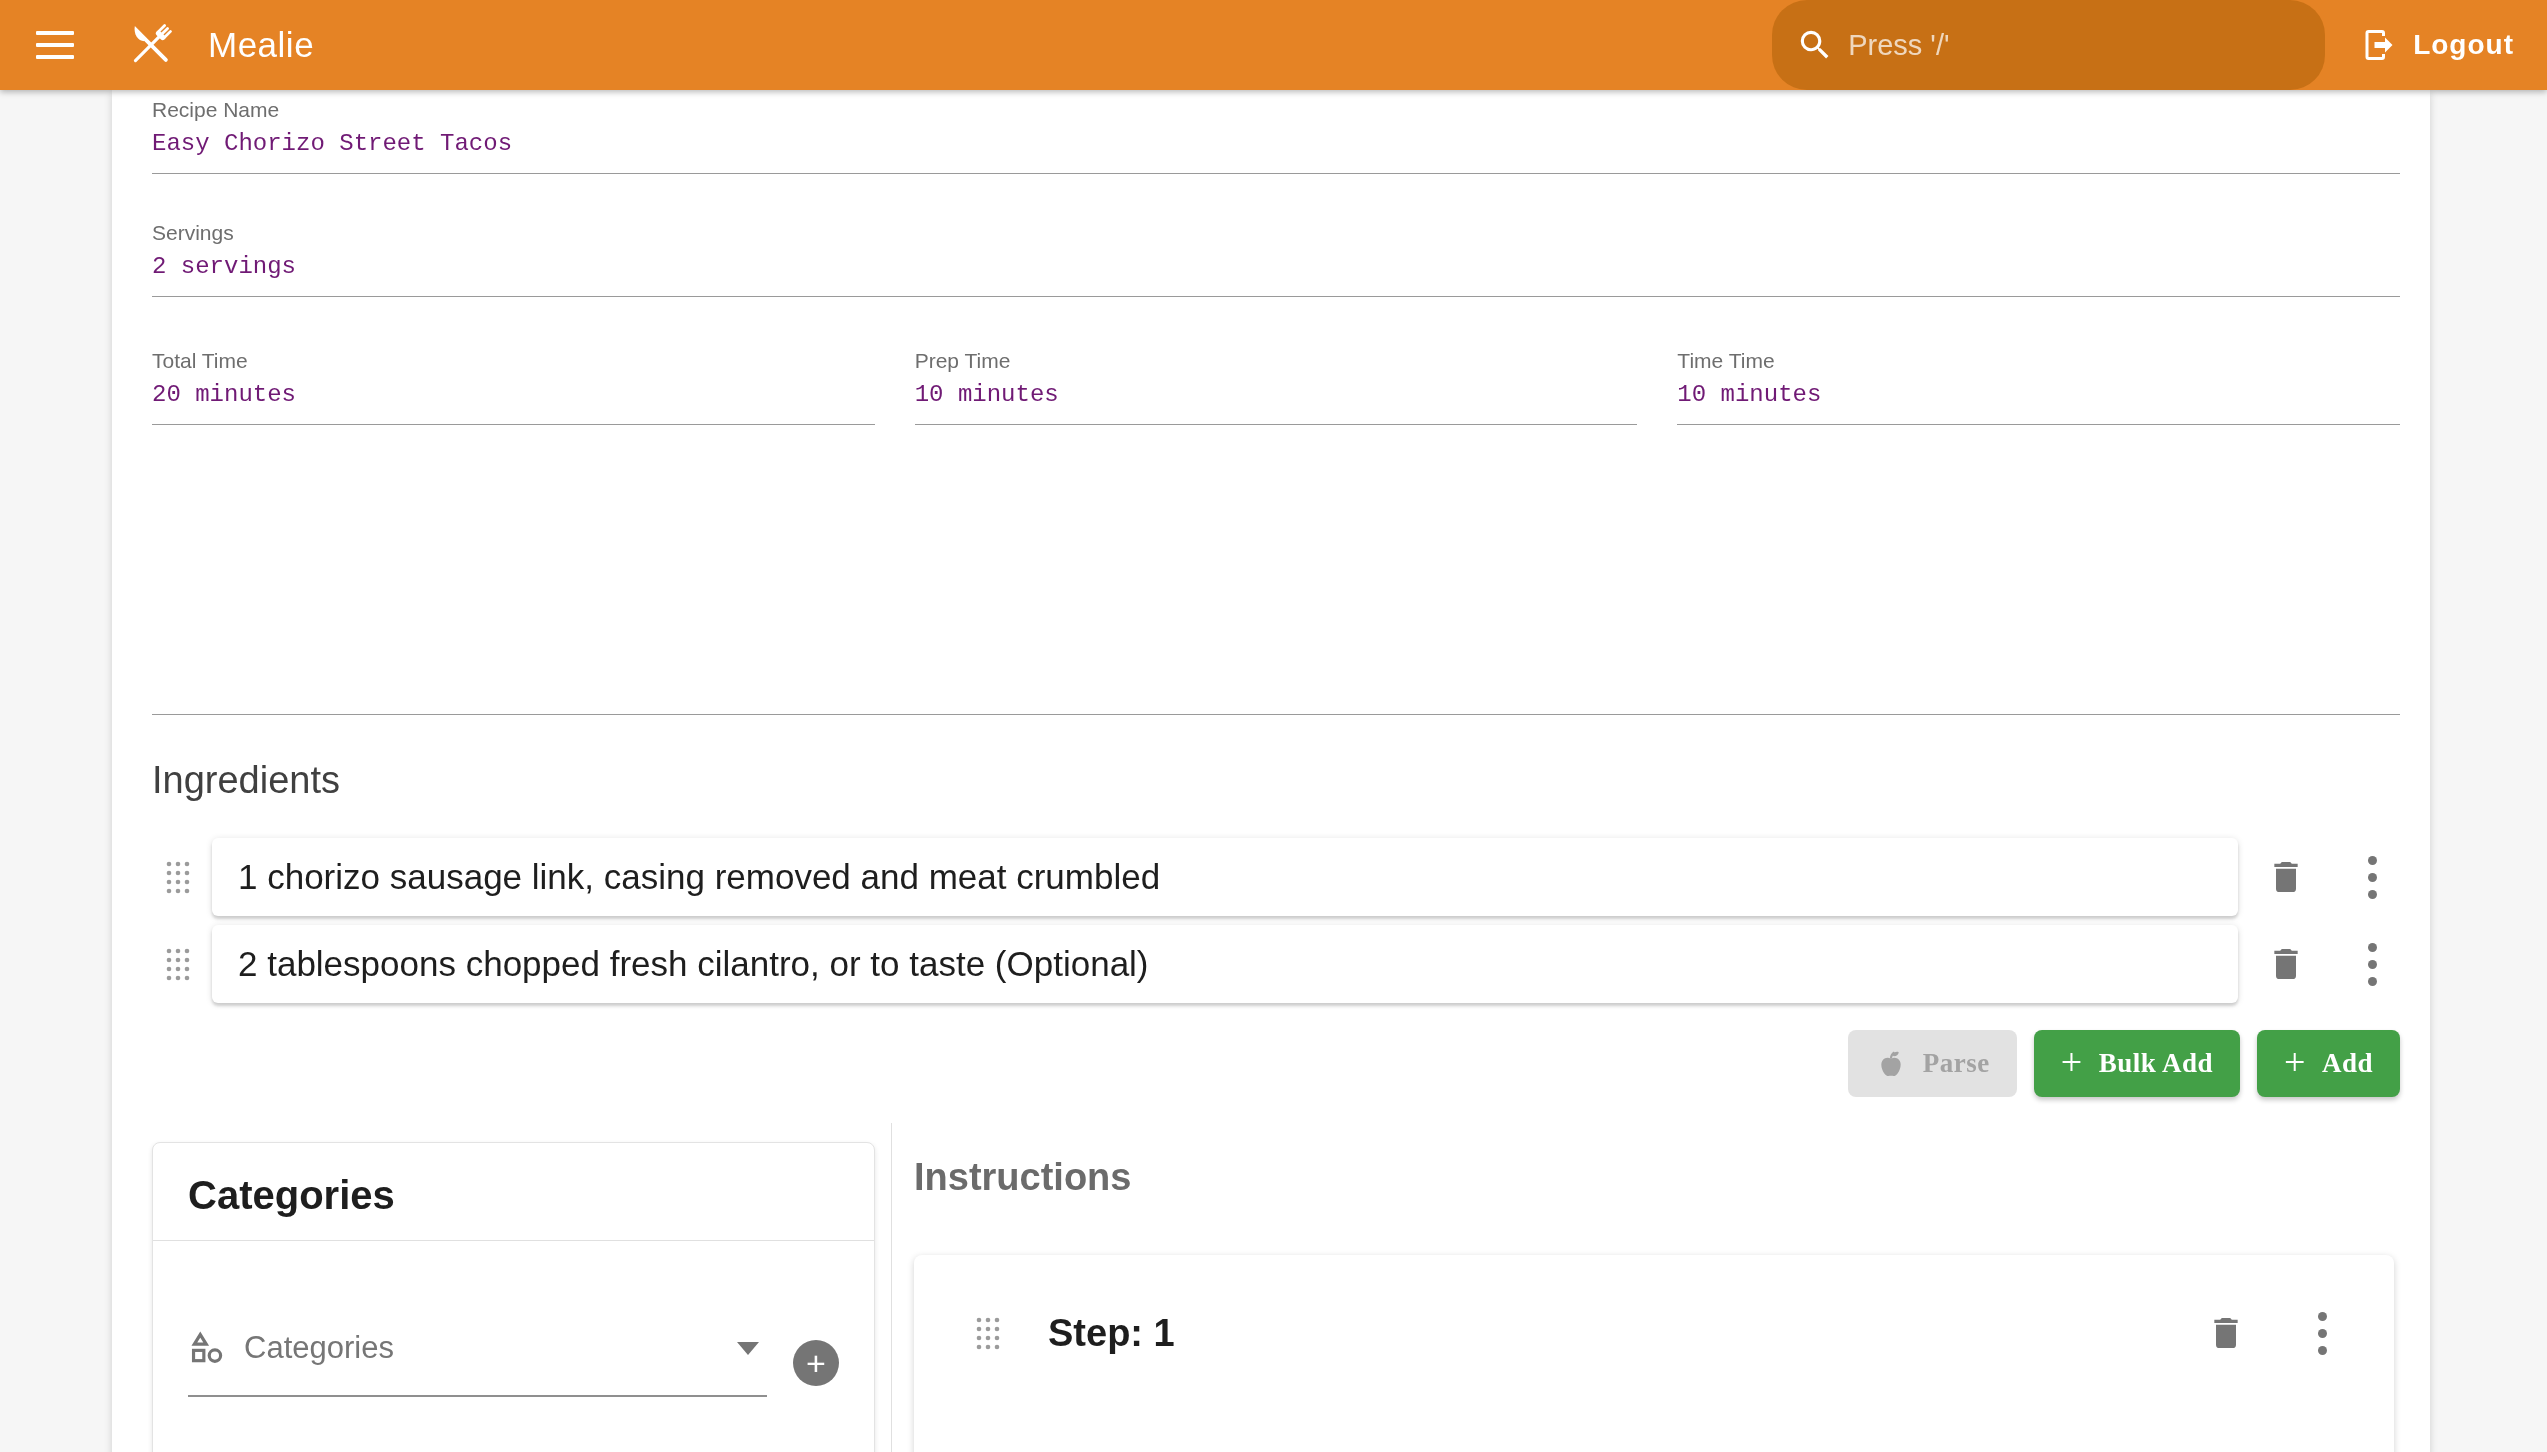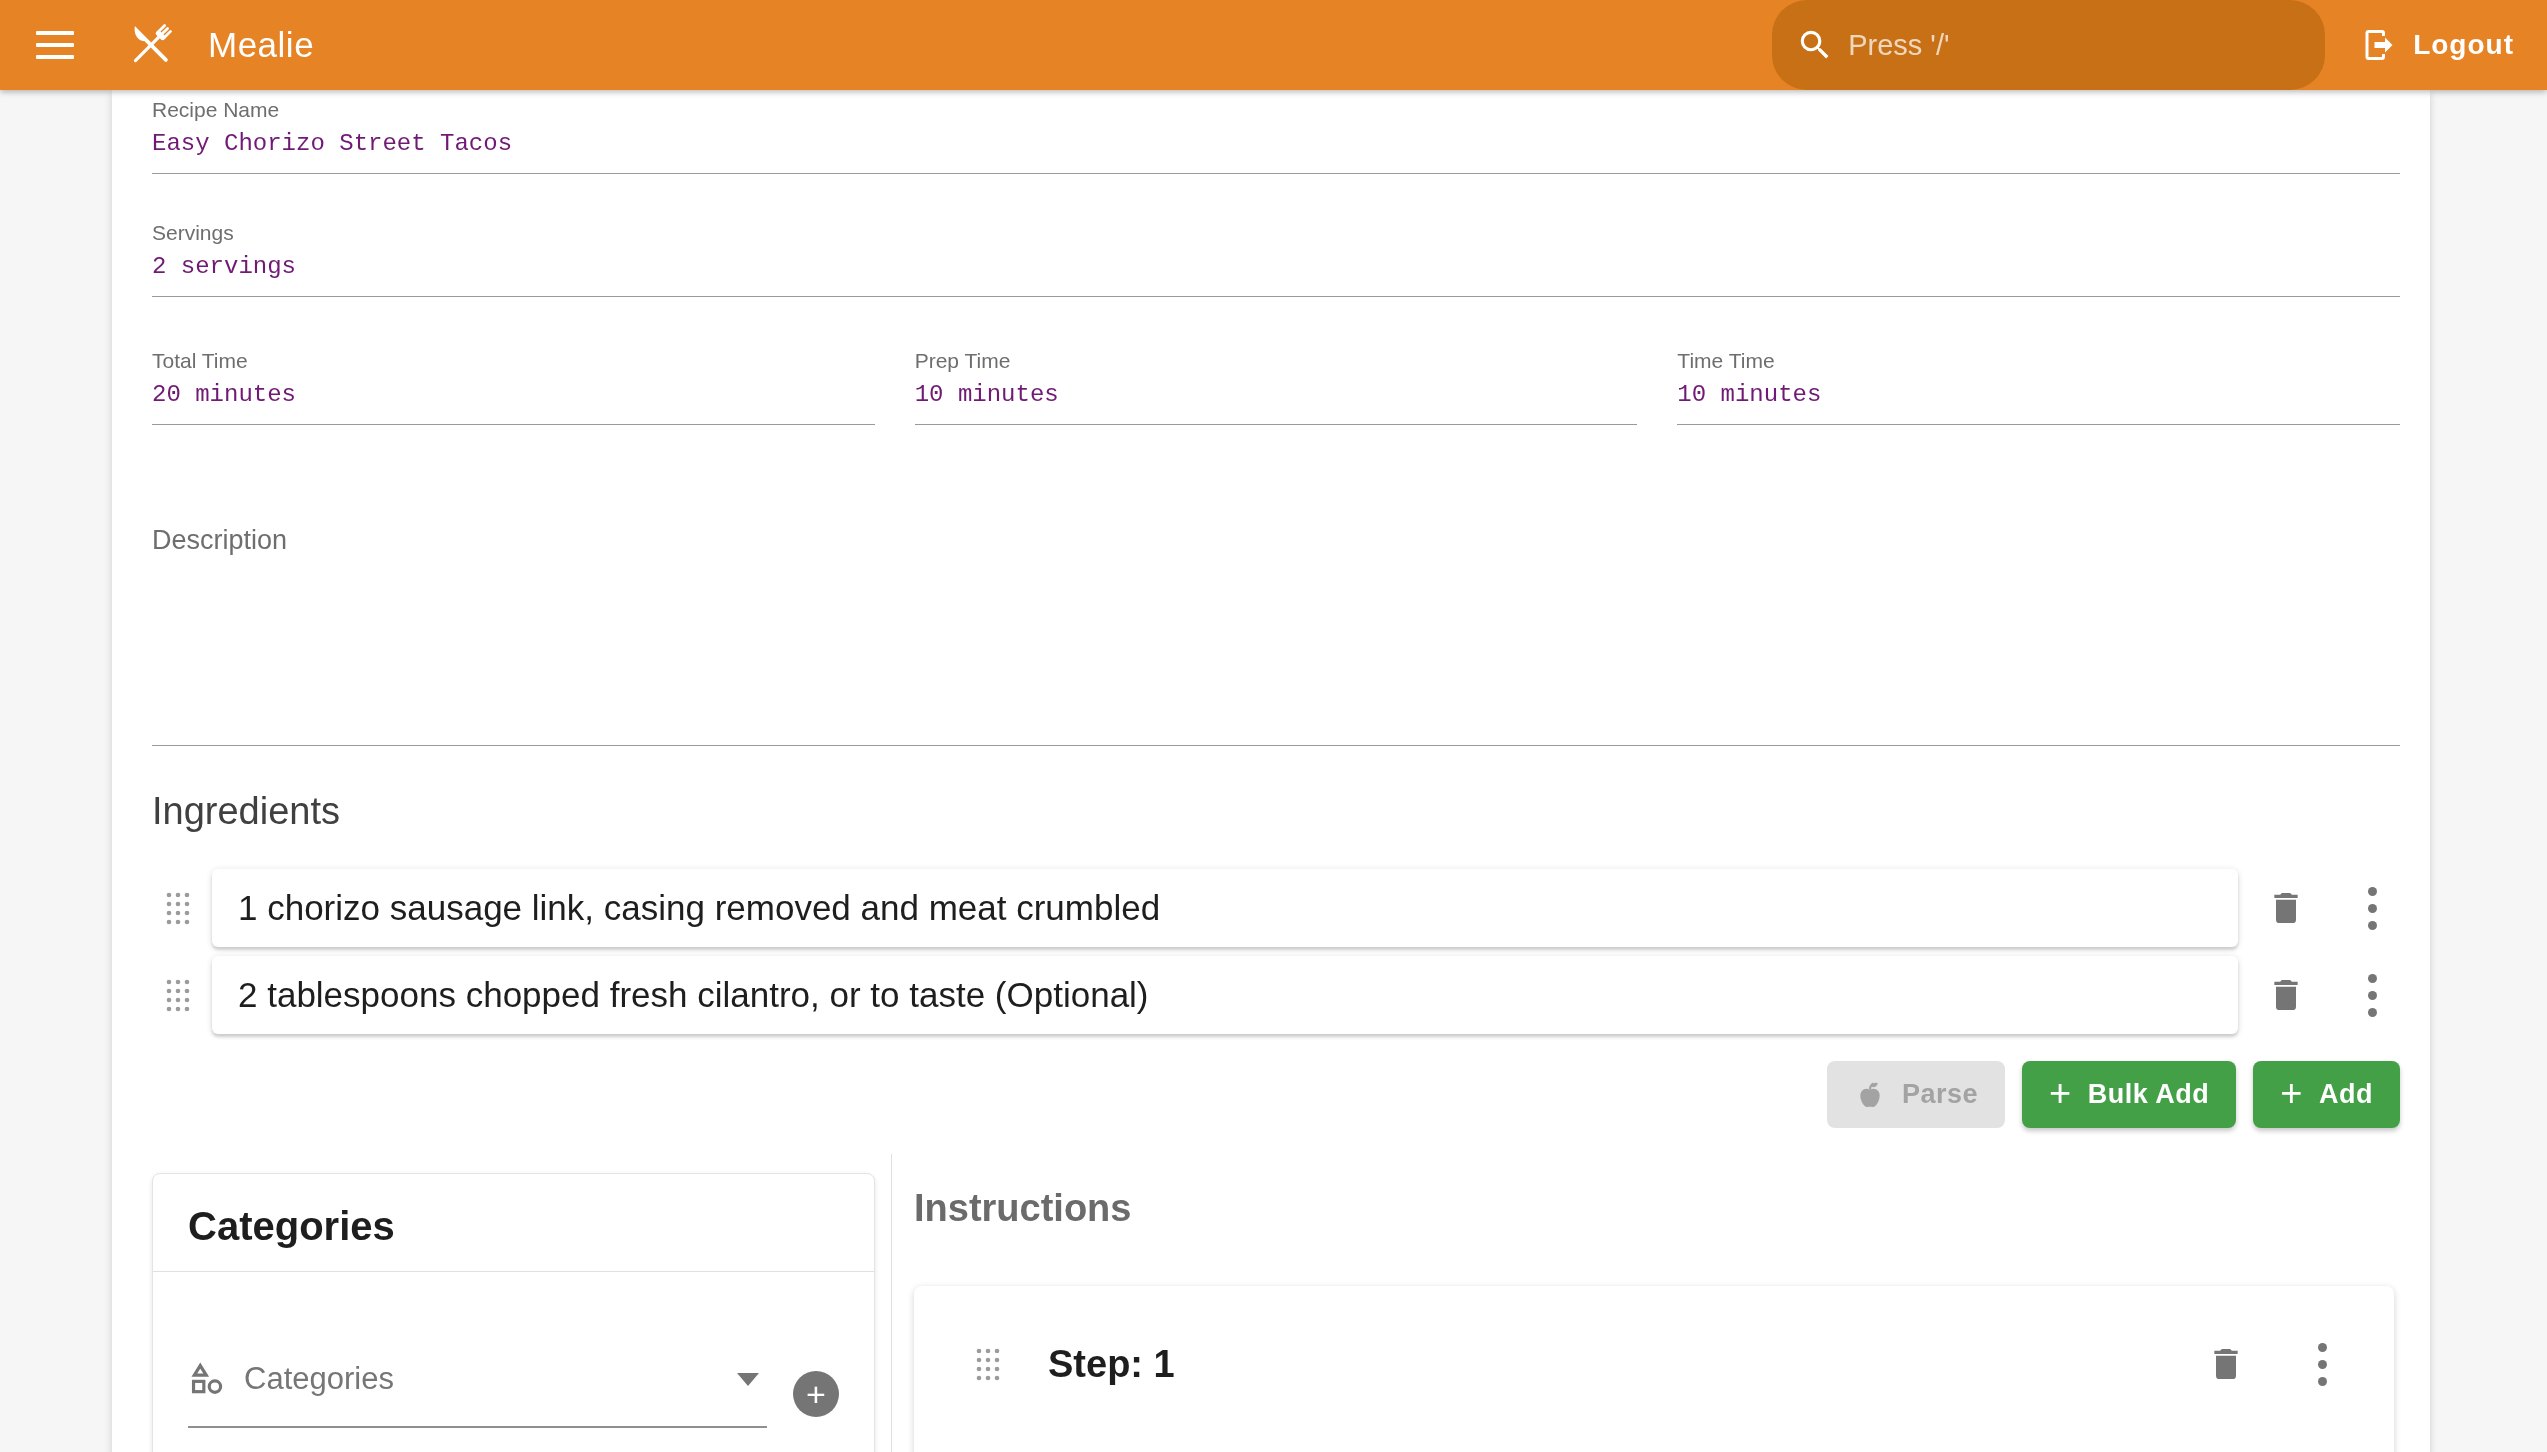--- a/index.html
+++ b/index.html
@@ -88,21 +88,21 @@
   .icon-btn.trash { margin-left: 20px; }
   .icon-btn.kebab { margin-left: 30px; }
   .kdots { display: flex; flex-direction: column; gap: 8px; }
   .kdots i { width: 9px; height: 9px; border-radius: 50%; background: #757575; }
 
   
   .btn-row { display: flex; justify-content: flex-end; align-items: center; gap: 17px; margin-top: 27px; }
   .btn {
     height: 67px; border: none; border-radius: 8px; cursor: pointer;
     display: flex; align-items: center; gap: 16px; padding: 0 27px;
-    font-family: Liberation Sans, sans-serif; font-size: 27px; font-weight: bold; letter-spacing: 0.5px;
+    font-family: Liberation Serif, serif; font-size: 27px; font-weight: bold; letter-spacing: 0.5px;
   }
   .btn.disabled { background: #e2e2e2; color: #a3a3a3; }
   .btn.green { background: #43A047; color: #fff; box-shadow: 0 3px 5px rgba(0,0,0,.22); }
   .btn .plus { font-size: 38px; font-weight: 400; line-height: 1; margin-top: -4px; }
 
   
   .bottom { display: flex; margin-top: 26px; height: 557px; }
   .left-col { width: 740px; flex: none; border-right: 1px solid #e0e0e0; }
   .right-col { flex: 1; padding-left: 22px; }
 
@@ -207,21 +207,20 @@
       <div class="fld-label">Prep Time</div>
       <input type="text" value="10 minutes" style="">
     </div>
     <div class="fld">
       <div class="fld-label">Time Time</div>
       <input type="text" value="10 minutes" style="">
     </div>
   </div>
 
   <div class="desc-fld">
-    <div class="desc-label">Description</div>
     <textarea style=""></textarea>
   </div>
 
   <div class="section-title">Ingredients</div>
 
   <div class="ing-row first">
     <button class="handle">
       <svg width="26" height="34" viewBox="0 0 26 34">
         <g fill="#9b9b9b">
           <circle cx="4" cy="4" r="2.3"></circle>

